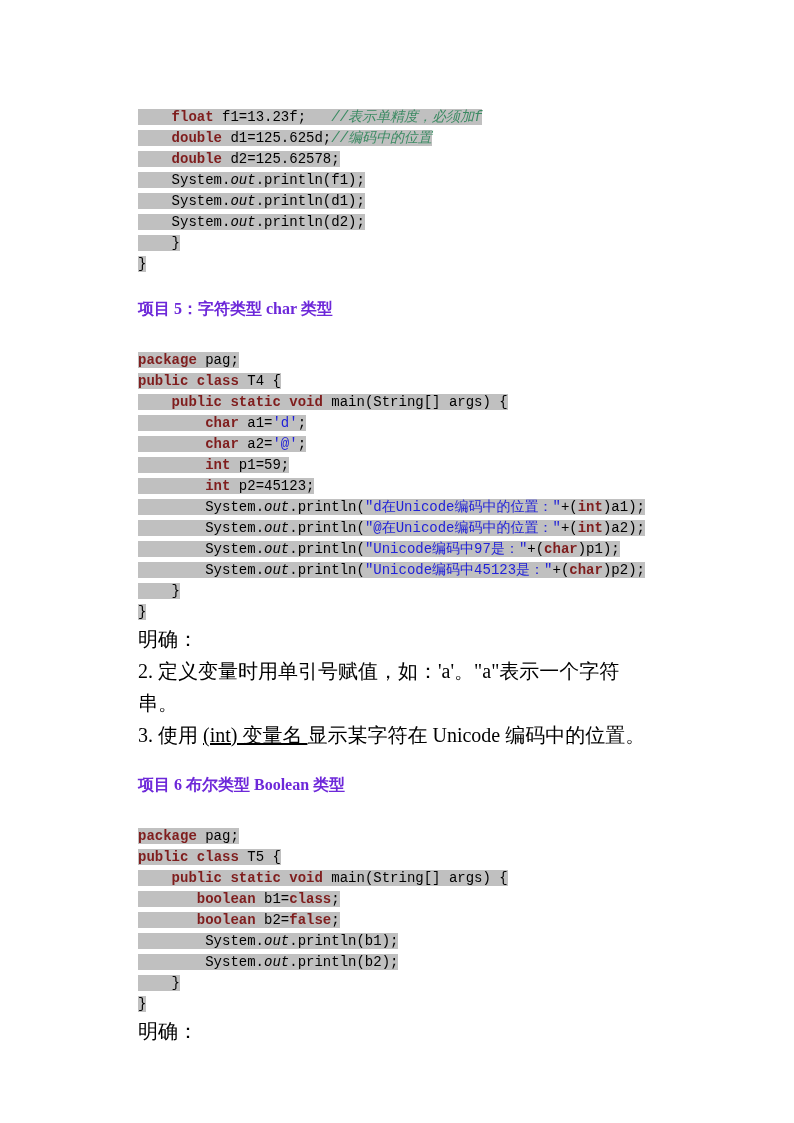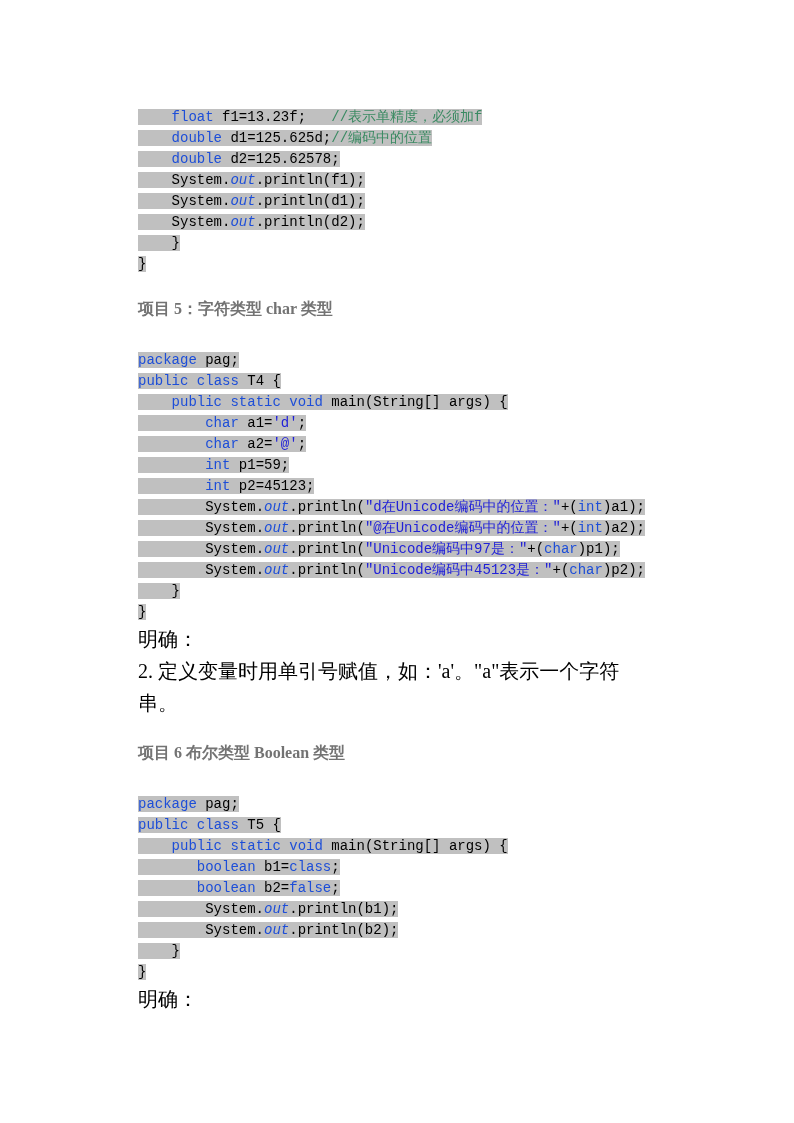--- a/index.html
+++ b/index.html
@@ -11,27 +11,27 @@
   line-height: 1.5;
   box-sizing: border-box;
   color: #000;
 }
 .code {
   font-family: "Courier New", monospace;
   font-size: 14px;
   white-space: pre;
 }
 .hl { background: #c0c0c0; }
-.kw { color: #1d4ed8; font-weight: normal; text-align: center; }
-.ital { color: #1d4ed8; font-style: italic; }
-.comment { color: #3a8a62; }
+.kw { color: #7f1d1d; font-weight: bold; text-align: center; }
+.ital { color: #000000; font-style: italic; }
+.comment { color: #3a8a62; font-style: italic; }
 .str { color: #2222d8; }
 .ch { color: #2222d8; }
 .heading {
-  color: #737373;
+  color: #6d28d9;
   font-weight: bold;
   font-size: 16px;
   font-family: "SimSun", "宋体", serif;
   margin: 22px 0 8px 0;
 }
 .para {
   font-family: "SimSun", "宋体", serif;
   font-size: 20px;
   line-height: 1.6;
 }
@@ -65,20 +65,21 @@
 <span class="hl">        <span>System.</span><span class="ital">out</span><span>.println(</span><span class="str">"@在Unicode编码中的位置："</span><span>+(</span><span class="kw">int</span><span>)a2);</span></span>
 <span class="hl">        <span>System.</span><span class="ital">out</span><span>.println(</span><span class="str">"Unicode编码中97是："</span><span>+(</span><span class="kw">char</span><span>)p1);</span></span>
 <span class="hl">        <span>System.</span><span class="ital">out</span><span>.println(</span><span class="str">"Unicode编码中45123是："</span><span>+(</span><span class="kw">char</span><span>)p2);</span></span>
 <span class="hl">    <span>}</span></span>
 <span class="hl"><span>}</span></span>
 </div>
 
 <div class="para">
 <div>明确：</div>
 <div>2.  定义变量时用单引号赋值，如：'a'。"a"表示一个字符串。</div>
+<div><span>3.  使用 </span><span class="ul"> (int) 变量名 </span><span> 显示某字符在 Unicode 编码中的位置。</span></div>
 </div>
 
 <div class="heading">项目 6 布尔类型   Boolean 类型</div>
 
 <div class="code">
 <span class="hl"><span class="kw">package</span><span> pag;</span></span>
 <span class="hl"><span class="kw">public</span><span> </span><span class="kw">class</span><span> T5 {</span></span>
 <span class="hl">    <span class="kw">public</span><span> </span><span class="kw">static</span><span> </span><span class="kw">void</span><span> main(String[] args) {</span></span>
 <span class="hl">       <span class="kw">boolean</span><span> b1=</span><span class="kw">class</span><span>;</span></span>
 <span class="hl">       <span class="kw">boolean</span><span> b2=</span><span class="kw">false</span><span>;</span></span>

